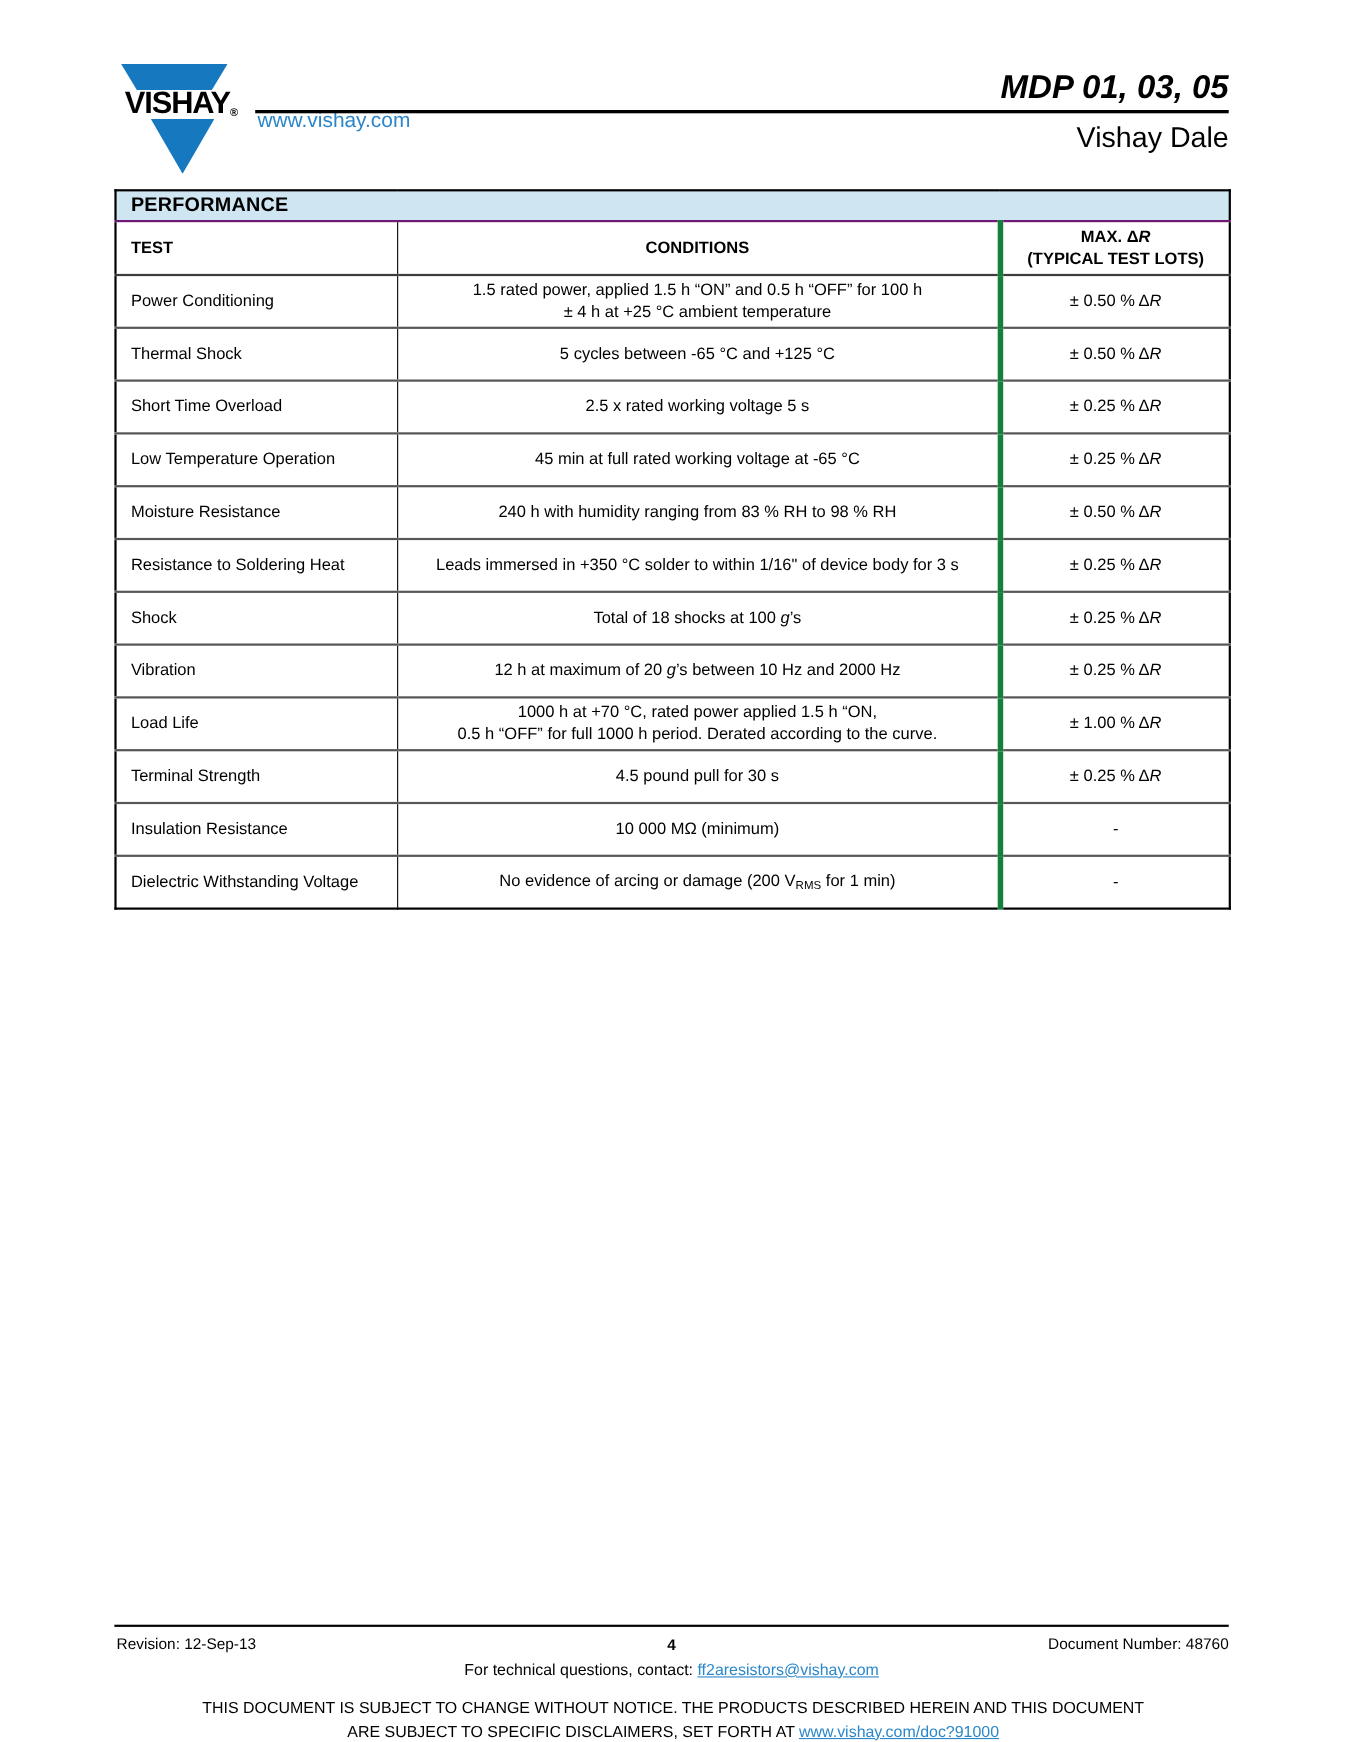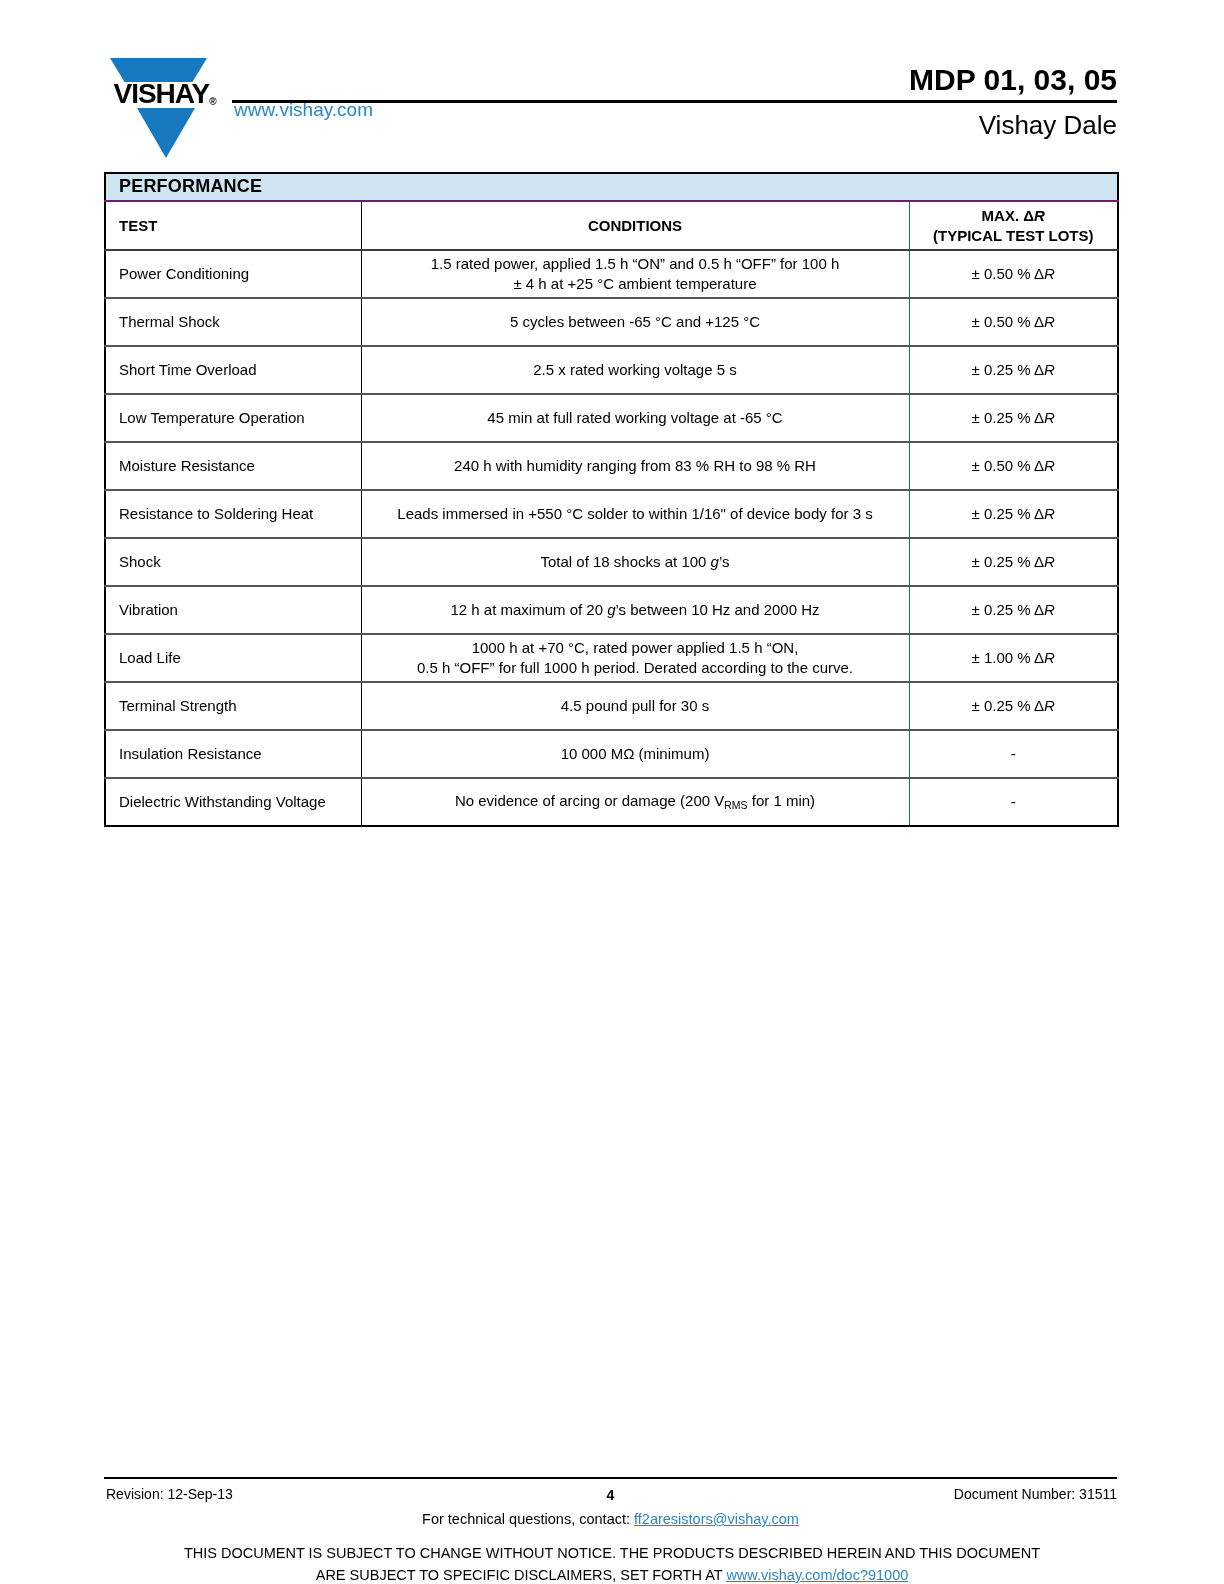--- a/index.html
+++ b/index.html
@@ -27,21 +27,21 @@
     white-space: nowrap;
   }
   .logo-text .reg { font-size: 10px; font-weight: bold; letter-spacing: 0; vertical-align: -2px; }
   .logo-tri {
     position: absolute; left: 29px; top: 52px; width: 58px; height: 50px;
     background: var(--logo-blue, #1679c0);
     clip-path: polygon(0 0, 100% 0, 50% 100%);
   }
   .product-title {
     position: absolute; top: 63px; right: 107px;
-    font-size: 30px; font-weight: bold; white-space: nowrap;
+    font-size: 30px; font-weight: bold; white-space: nowrap; font-style: italic;
   }
   .header-rule {
     position: absolute; top: 100px; left: 232px; width: 885px;
     border-top: 3px solid #000; height: 0;
   }
   .brand-subtitle { position: absolute; top: 110px; right: 107px; font-size: 26px; }
   .site-link { position: absolute; top: 99px; left: 234px; font-size: 19px; color: var(--link-blue, #2b87c9); }
 
   
   .perf-table {
@@ -55,21 +55,21 @@
     height: 28px; text-align: left; padding: 0 0 1px 13px;
     font-size: 18px; font-weight: bold; letter-spacing: 0.2px;
     border-bottom: 2px solid #701a75;
   }
   .cols-row th {
     height: 49px; font-size: 15px; font-weight: bold;
     text-align: center; vertical-align: middle; line-height: 1.3;
     border-bottom: 2px solid #3c3c3c;
   }
   .cols-row .col-test { text-align: left; padding-left: 13px; }
-  .col-cond, .cell-cond { border-left: 1px solid #000; border-right: 1px solid #15803d; }
+  .col-cond, .cell-cond { border-left: 1px solid #000; border-right: 5px solid #15803d; }
   .data-row td {
     height: 48px; vertical-align: middle; text-align: center; line-height: 1.35;
     border-bottom: 2px solid #565656; padding: 2px 6px;
   }
   .data-row:last-child td { border-bottom: none; }
   .cell-test { text-align: left !important; padding-left: 13px !important; }
 
   
   .footer-rule { position: absolute; left: 104px; top: 1477px; width: 1013px; border-top: 2px solid #000; height: 0; }
   .footer-meta { position: absolute; left: 104px; top: 1486px; width: 1013px; height: 20px; font-size: 14px; }
@@ -155,21 +155,21 @@
     <td class="cell-test">Moisture Resistance</td>
     <td class="cell-cond">
           <div><span>240 h with humidity ranging from 83 % RH to 98 % RH</span></div>
         </td>
     <td class="cell-max"><span>± 0.50 % Δ</span><span class="it">R</span></td>
   </tr>
 
   <tr class="data-row">
     <td class="cell-test">Resistance to Soldering Heat</td>
     <td class="cell-cond">
-          <div><span>Leads immersed in +550 °C solder to within 1/16" of device body for 3 s</span></div>
+          <div><span>Leads immersed in +350 °C solder to within 1/16" of device body for 3 s</span></div>
         </td>
     <td class="cell-max"><span>± 0.25 % Δ</span><span class="it">R</span></td>
   </tr>
 
   <tr class="data-row">
     <td class="cell-test">Shock</td>
     <td class="cell-cond">
           <div><span>Total of 18 shocks at 100 </span><span class="it">g</span><span>’s</span></div>
         </td>
     <td class="cell-max"><span>± 0.25 % Δ</span><span class="it">R</span></td>
@@ -216,20 +216,20 @@
     <td class="cell-max"><span>-</span></td>
   </tr>
 </tbody>
 </table>
 
 <footer>
   <div class="footer-rule"></div>
   <div class="footer-meta">
     <span class="rev">Revision: 12-Sep-13</span>
     <span class="pageno">4</span>
-    <span class="doc">Document Number: 31511</span>
+    <span class="doc">Document Number: 48760</span>
   </div>
   <div class="footer-contact"><span>For technical questions, contact: </span><a class="flink" href="#">ff2aresistors@vishay.com</a></div>
   <div class="footer-disclaimer">
     <div>THIS DOCUMENT IS SUBJECT TO CHANGE WITHOUT NOTICE. THE PRODUCTS DESCRIBED HEREIN AND THIS DOCUMENT</div>
     <div><span>ARE SUBJECT TO SPECIFIC DISCLAIMERS, SET FORTH AT </span><a class="flink" href="#">www.vishay.com/doc?91000</a></div>
   </div>
 </footer>
 
 </body></html>

